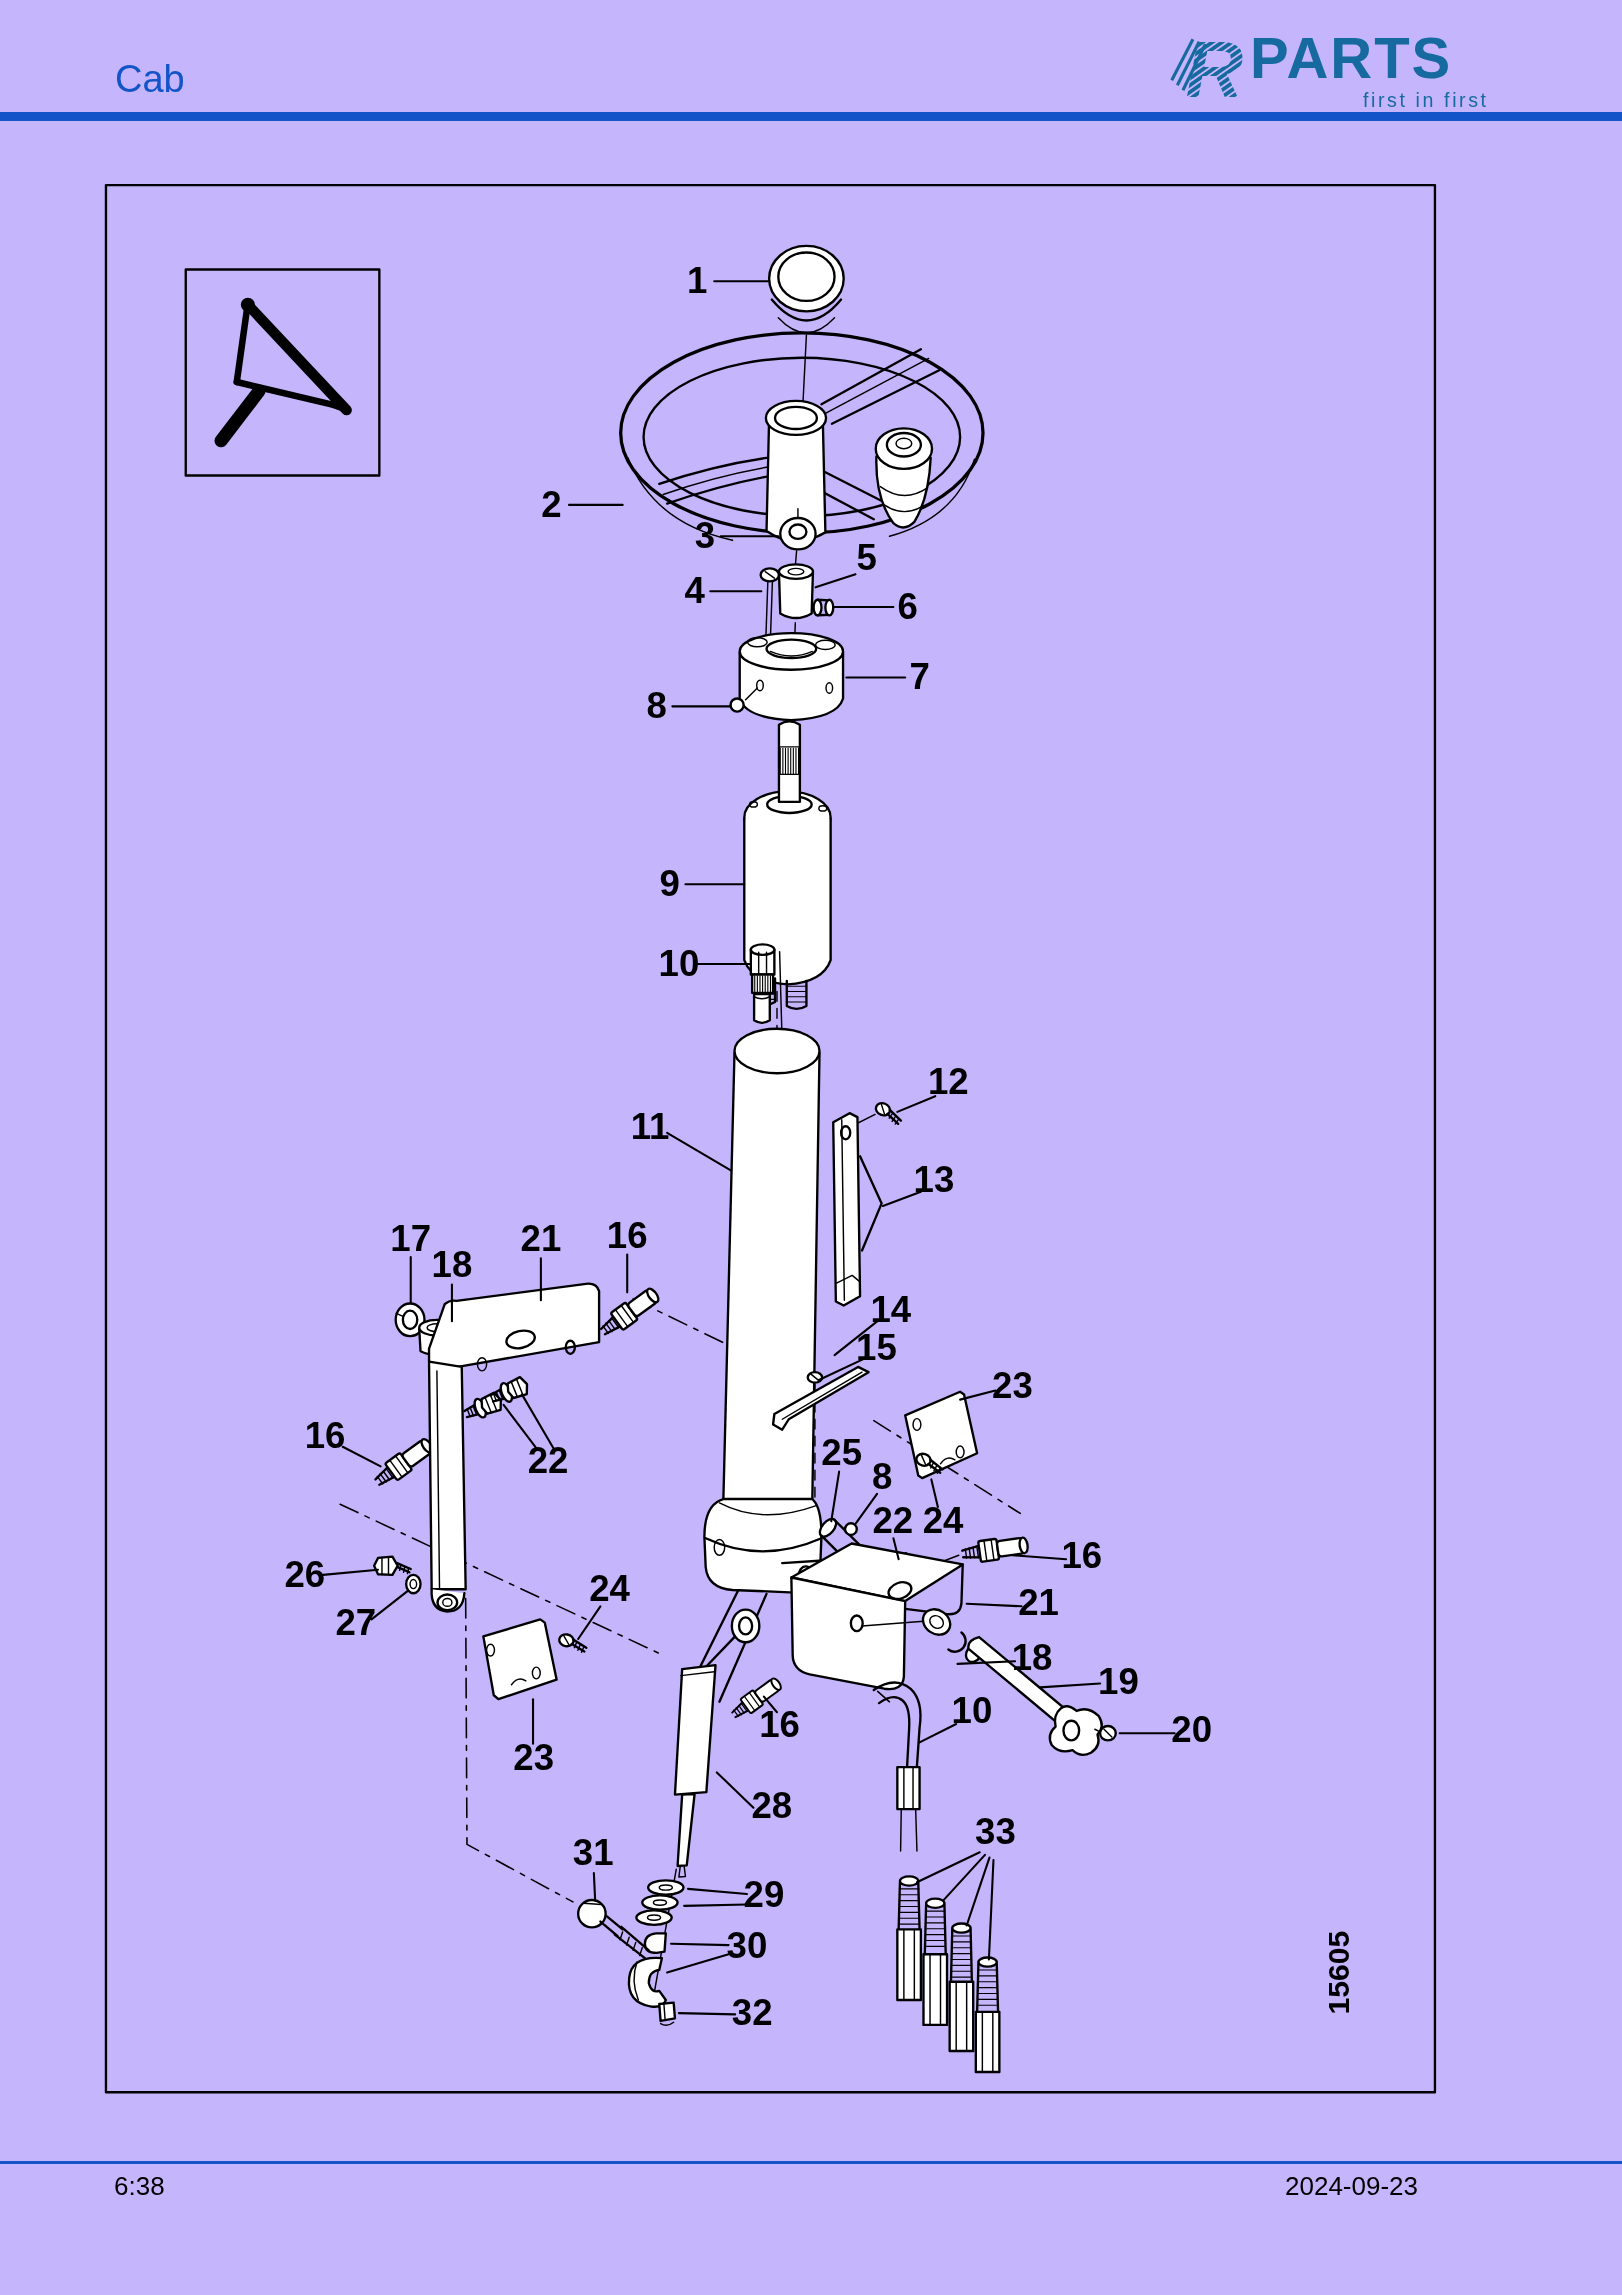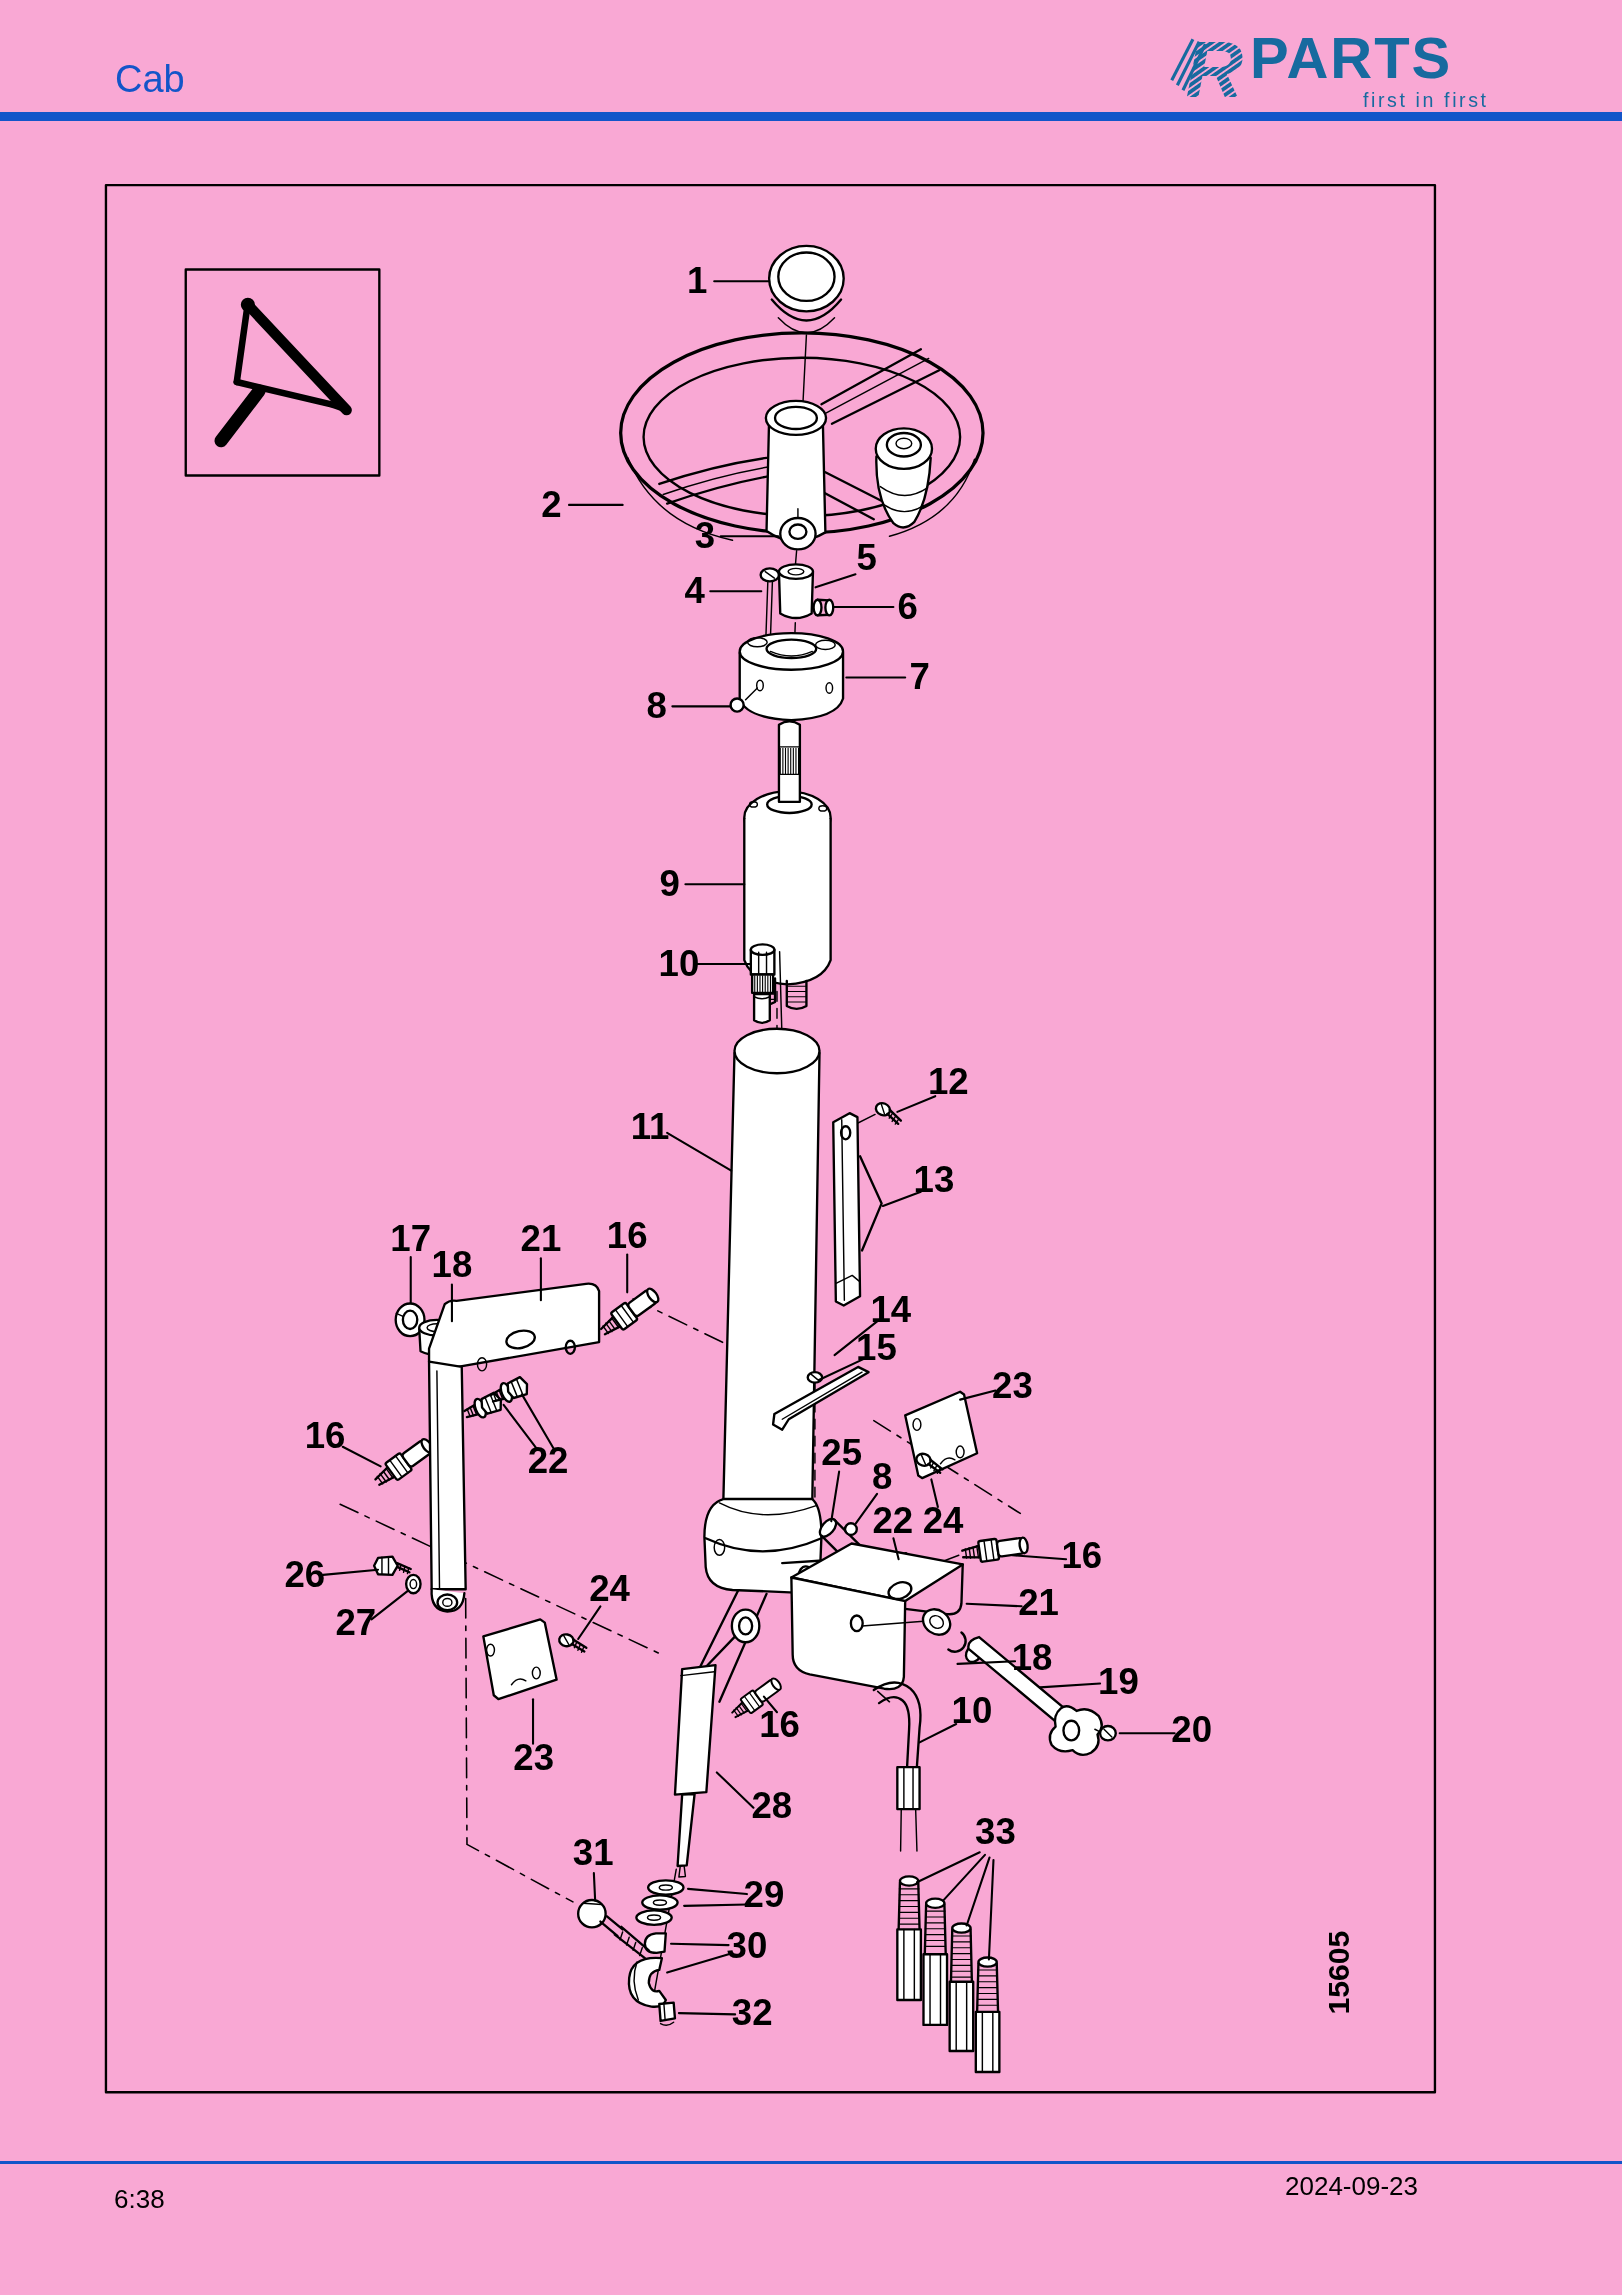--- a/index.html
+++ b/index.html
@@ -1,29 +1,29 @@
 <!DOCTYPE html>
 <html style="font-size:10.5px"><head>
 <meta charset="utf-8">
 <style>
   html,body{margin:0;padding:0;background:#fff;}
-  #page{position:relative;width:1622px;height:2295px;background:#f9a8d4;overflow:hidden;
+  #page{position:relative;width:1622px;height:2295px;background:#c4b5fd;overflow:hidden;
         font-family:"Liberation Sans",sans-serif;}
   
   #cab-title{position:absolute;left:115px;top:58px;font-size:38px;color:#1355C9;}
   #blue-bar{position:absolute;left:0;top:112px;width:1622px;height:8.5px;background:#1355C9;}
   #logo{position:absolute;left:1168px;top:19.6px;width:366px;height:92px;}
   #logo-mark{position:absolute;left:0;top:3.9px;width:81px;height:81px;}
   #brand{position:absolute;left:82px;top:9.2px;font-size:58px;font-weight:bold;
          letter-spacing:2px;color:#176A9F;line-height:1;}
   #tagline{position:absolute;left:195px;top:69px;font-size:19.6px;letter-spacing:2.6px;color:#176A9F;}
   
   #footer-line{position:absolute;left:0;top:2161px;width:1622px;height:3.3px;background:#1355C9;}
   .ftxt{position:absolute;top:2171px;font-size:26px;color:#000;white-space:nowrap;}
-  #f-time{left:114px;margin-top:13px;}
+  #f-time{left:114px;}
   #f-title{left:353px;}
   #f-date{left:1285px;}
   
   #diag{position:absolute;left:0;top:0;}
   #diag *{stroke:#000;stroke-width:3.6;fill:none;stroke-linecap:round;stroke-linejoin:round;}
   #diag .wf{fill:#fff;}
   #diag .s5{stroke-width:5;}
   #diag .s2{stroke-width:2.2;}
   #diag .s15{stroke-width:1.7;}
   #diag .axis{stroke-dasharray:30 12 7 12;stroke-width:2.4;}

